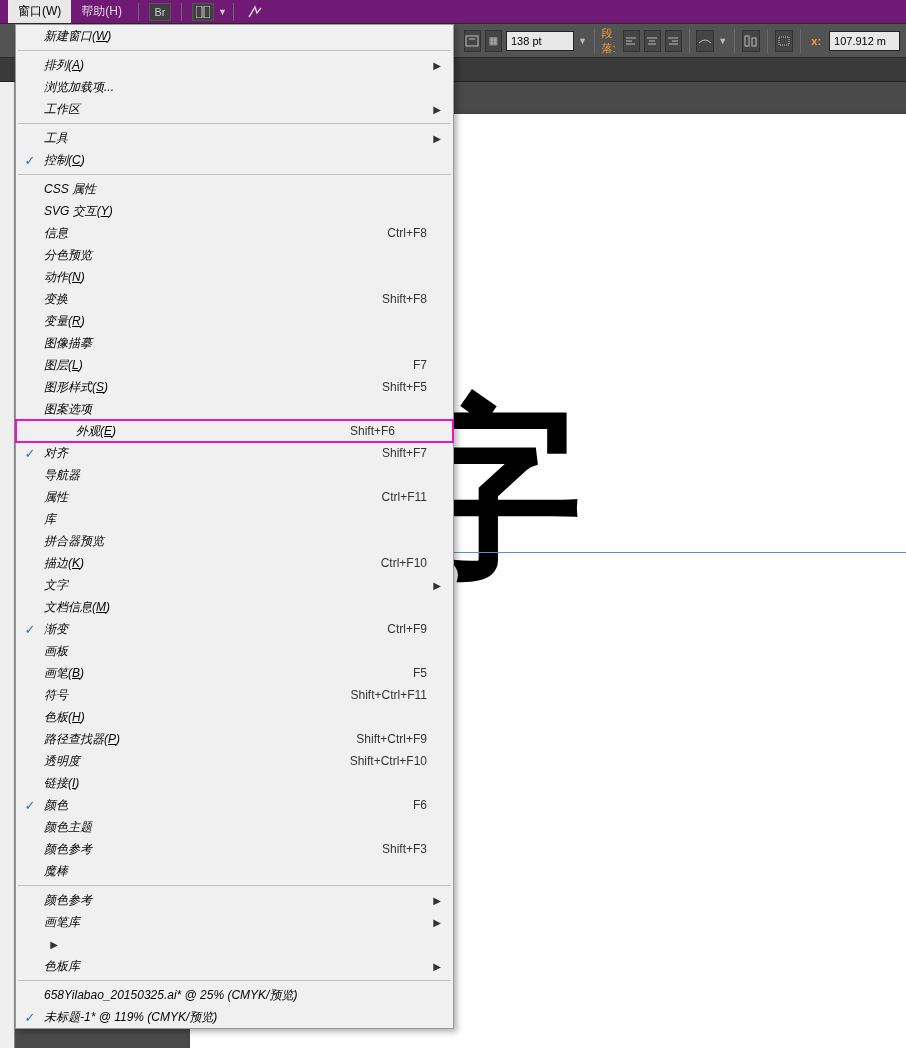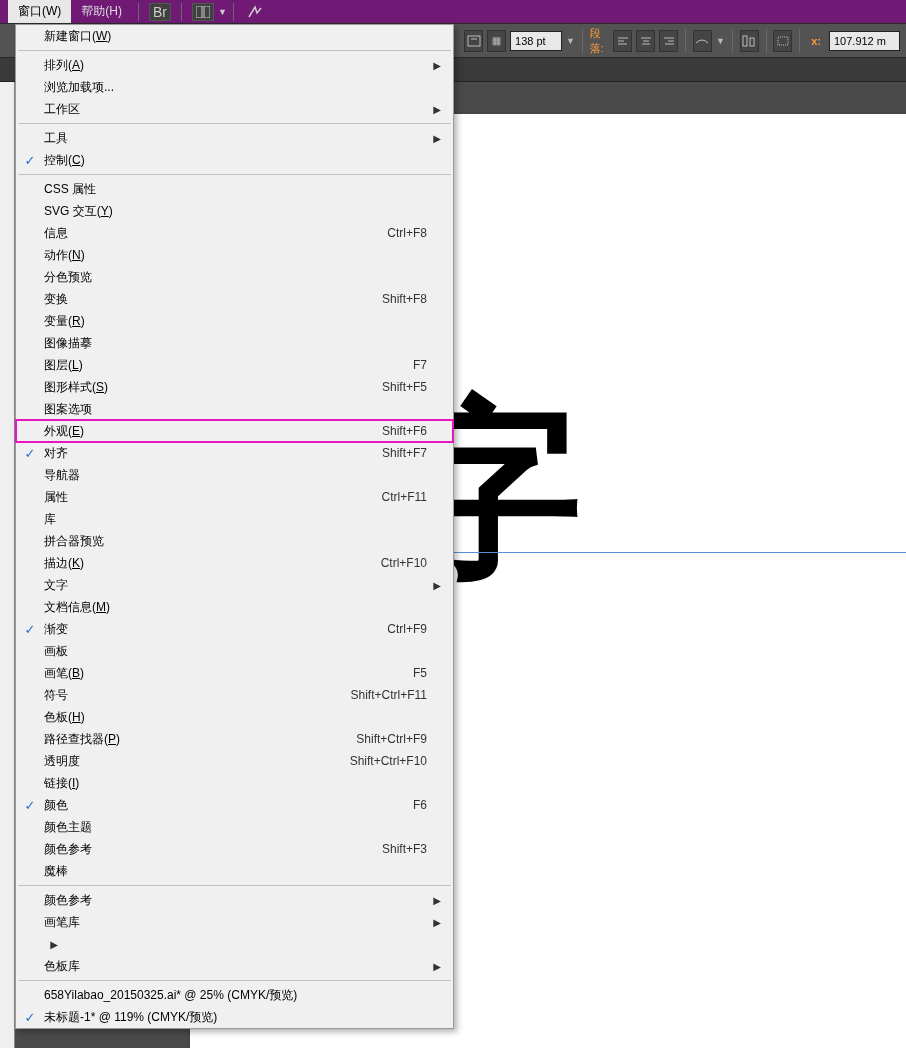--- a/index.html
+++ b/index.html
@@ -1,48 +1,48 @@
 <!DOCTYPE html>
 <html><head>
 <meta charset="utf-8">
 <style>
   * { margin: 0; padding: 0; box-sizing: border-box; font-family: "Microsoft YaHei", Arial, sans-serif; }
   body { width: 906px; height: 1048px; background: #4a4a4a; overflow: hidden; position: relative; }
   
   .top-menubar { height: 24px; background: #701a75; display: flex; align-items: center; padding-left: 8px; border-bottom: 1px solid #2a2a2a; }
   .menubar-item { color: #ddd; font-size: 12px; padding: 3px 10px; cursor: pointer; }
   .menubar-item.active { background: #e8e8e8; color: #000; }
-  .menubar-icon { width: 22px; height: 18px; margin: 10px 4px; display: inline-flex; align-items: center; justify-content: center; color: #ccc; font-size: 14px; border: 1px solid #555; background: #404040; }
+  .menubar-icon { width: 22px; height: 18px; margin: 10px 4px; display: inline-flex; align-items: center; justify-content: center; color: #ccc; font-size: 11px; border: 1px solid #555; background: #404040; }
   .menubar-sep { width: 1px; height: 18px; background: #6a6a6a; margin: 0 6px; }
   
   .control-bar { height: 34px; background: #535353; display: flex; align-items: center; padding: 0 6px; border-bottom: 1px solid #2a2a2a; gap: 4px; position: relative; }
   .ctrl-btn { width: 24px; height: 22px; background: #454545; border: 1px solid #333; display: inline-flex; align-items: center; justify-content: center; color: #bbb; font-size: 10px; }
   .ctrl-sep { width: 1px; height: 24px; background: #6a6a6a; margin: 0 3px; }
   .ctrl-input { background: #e8e8e8; border: 1px solid #222; height: 20px; font-size: 11px; padding: 0 4px; }
-  .ctrl-input.pt { width: 52px; }
+  .ctrl-input.pt { width: 68px; }
   .ctrl-input.coord { width: 71px; }
   .ctrl-label { color: #ff9a3c; font-size: 11px; }
   .ctrl-label.x { color: #ff9a3c; font-weight: bold; padding: 0 4px; }
   
   .doc-tabs { height: 24px; background: #3a3a3a; border-bottom: 1px solid #222; }
   
   .canvas-area { position: absolute; left: 15px; top: 84px; right: 0; bottom: 0; background: #4a4a4a; }
   .artboard { position: absolute; left: 175px; top: 30px; width: 720px; height: 940px; background: #fff; box-shadow: 2px 2px 6px rgba(0,0,0,0.3); }
   .big-text { position: absolute; top: 280px; left: 20px; font-size: 190px; font-weight: 900; color: #000; letter-spacing: -8px; line-height: 1; font-family: "SimHei","Microsoft YaHei",sans-serif; }
   .baseline { position: absolute; top: 438px; left: 0; right: 0; height: 1px; background: #5a8fd6; }
   
   
   .dropdown { position: absolute; left: 15px; top: 24px; width: 439px; background: #f0f0f0; border: 1px solid #999; box-shadow: 3px 3px 6px rgba(0,0,0,0.3); z-index: 100; }
   .menu-item { display: flex; align-items: center; height: 22px; font-size: 12px; color: #000; padding-right: 12px; cursor: pointer; position: relative; }
   .menu-check { width: 28px; text-align: center; color: #1a6fd4; font-size: 13px; }
-  .menu-label { flex: 1; }
+  .menu-label { flex: 1; font-style: italic; }
   .menu-shortcut { color: #333; font-size: 12px; }
   .menu-arrow { width: 14px; text-align: right; font-size: 10px; color: #333; }
   .menu-separator { height: 1px; background: #c0c0c0; margin: 3px 2px; }
-  .menu-item.highlighted { outline: 2px solid #e815c0; outline-offset: -1px; }
+  .menu-item.highlighted { outline: 2px solid #e815c0; outline-offset: -1px; gap: 32px; }
   .menu-item .underline { text-decoration: underline; }
   
   .ruler-left { position: absolute; left:0; top:82px; width:15px; bottom:0; background:#efefef; border-right:1px solid #888;}
 </style>
 </head>
 <body>
 
 <div class="top-menubar">
   <span class="menubar-item active">窗口(W)</span>
   <span class="menubar-item">帮助(H)</span>
@@ -187,27 +187,27 @@
       <span class="menu-arrow"></span>
     </div>
     <div class="menu-item">
       <span class="menu-check"></span>
       <span class="menu-label">信息</span>
       <span class="menu-shortcut">Ctrl+F8</span>
       <span class="menu-arrow"></span>
     </div>
     <div class="menu-item">
       <span class="menu-check"></span>
+      <span class="menu-label">分色预览</span>
+      <span class="menu-shortcut"></span>
+      <span class="menu-arrow"></span>
+    </div>
+    <div class="menu-item">
+      <span class="menu-check"></span>
       <span class="menu-label">动作(<span class="underline">N</span>)</span>
-      <span class="menu-shortcut"></span>
-      <span class="menu-arrow"></span>
-    </div>
-    <div class="menu-item">
-      <span class="menu-check"></span>
-      <span class="menu-label">分色预览</span>
       <span class="menu-shortcut"></span>
       <span class="menu-arrow"></span>
     </div>
     <div class="menu-item">
       <span class="menu-check"></span>
       <span class="menu-label">变换</span>
       <span class="menu-shortcut">Shift+F8</span>
       <span class="menu-arrow"></span>
     </div>
     <div class="menu-item">

